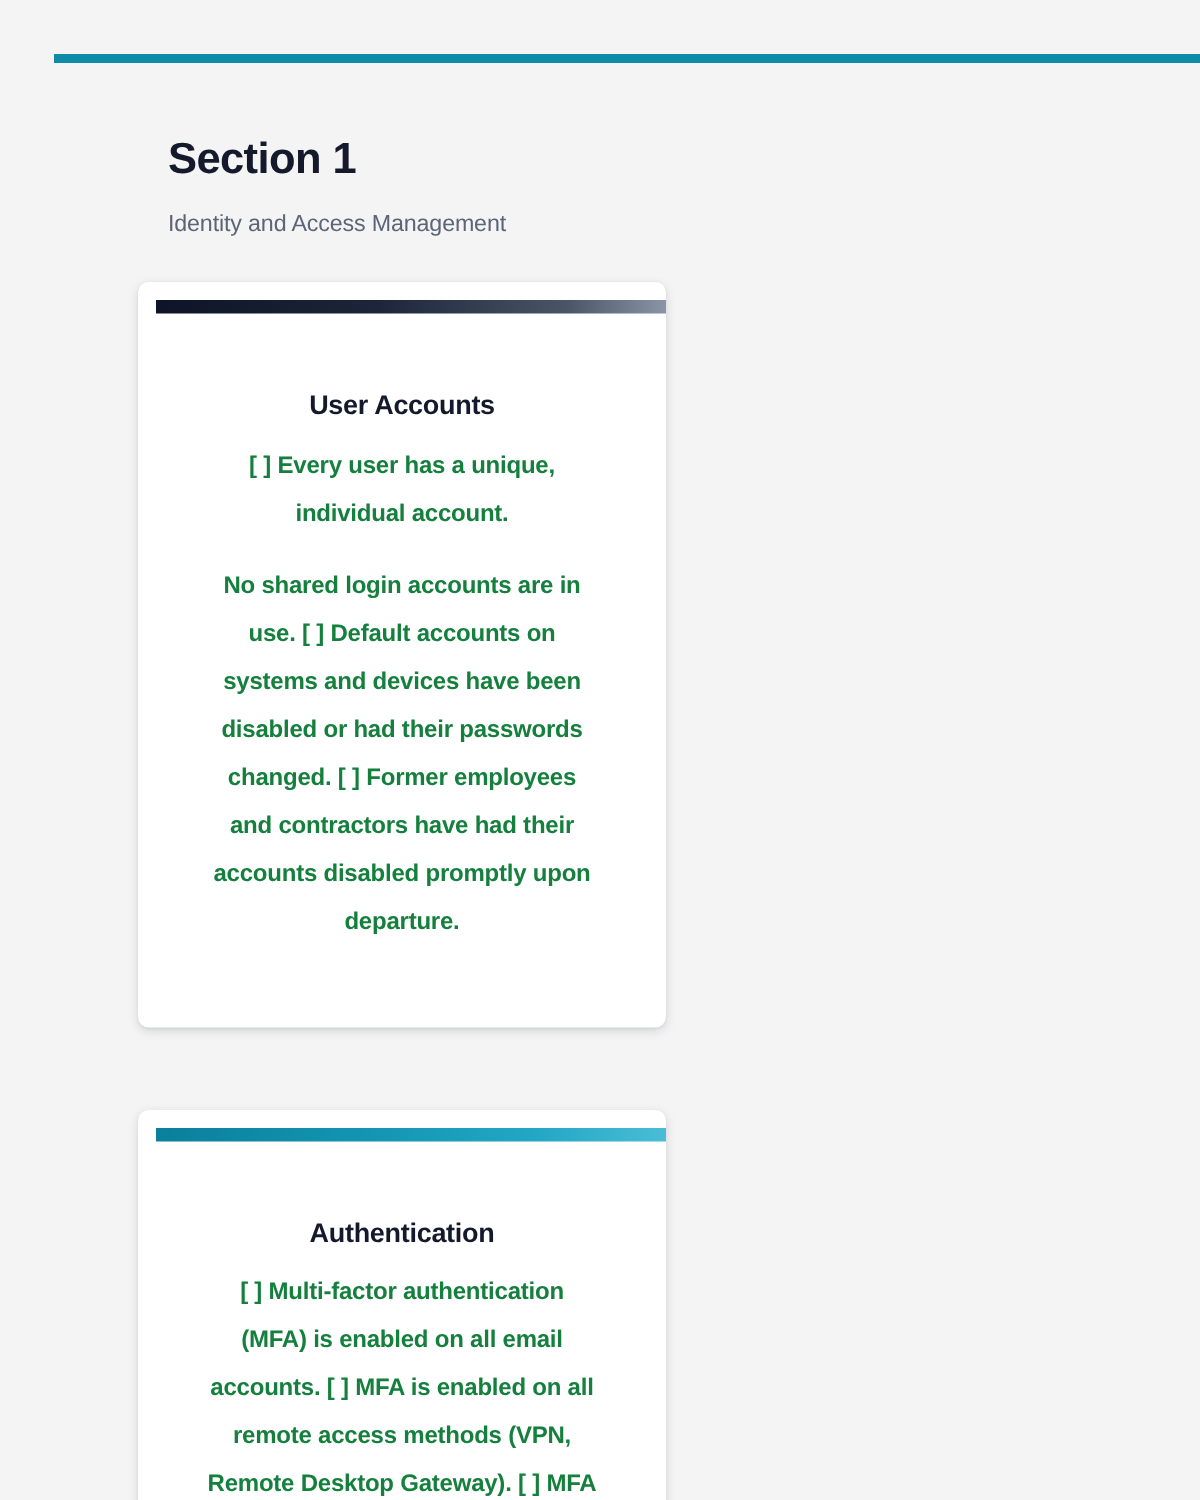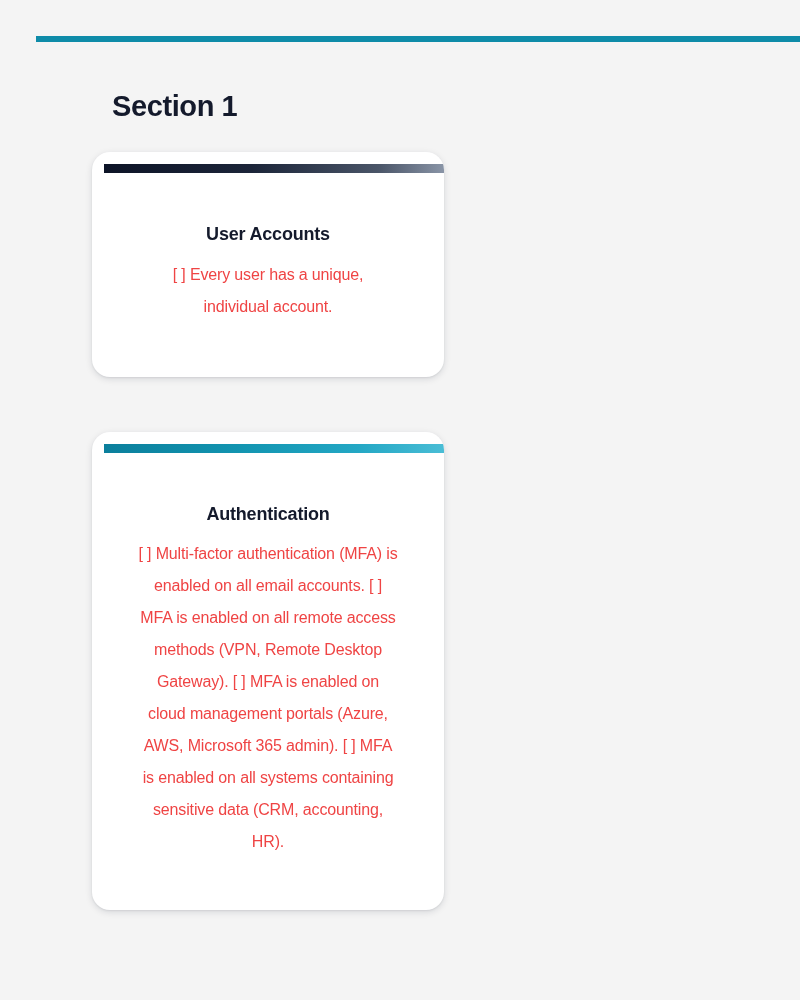--- a/index.html
+++ b/index.html
@@ -56,21 +56,21 @@
     margin-top: 17px;
     display: flex;
     flex-wrap: wrap;
     gap: 31px;
     align-items: flex-start;
   }
 
   .card {
     width: 352px;
     background: #ffffff;
-    border-radius: 18px;
+    border-radius: 7px;
     box-shadow: 0 2px 7px rgba(18, 25, 45, 0.13),
                 0 1px 2px rgba(18, 25, 45, 0.07);
     overflow: hidden;
     position: relative;
   }
 
   .card-accent {
     height: 9px;
     width: 100%;
   }
@@ -93,51 +93,54 @@
     font-weight: bold;
     color: #141a2c;
     letter-spacing: -0.2px;
     margin-bottom: 13px;
     line-height: 1.25;
   }
 
   .card-para {
     font-size: 16px;
     line-height: 32px;
-    color: #ef4444;
+    color: #15803d;
     letter-spacing: -0.15px;
+    font-weight: bold;
   }
 
   .card-para + .card-para {
     margin-top: 16px;
   }
 
   
   .card-1 .card-body { padding-bottom: 30px; }
   .card-2 .card-body { }
   .card-3 .card-body { padding-bottom: 78px; }
 </style>
 </head>
 <body>
 
 <div class="page-accent-bar"></div>
 
 <div class="page">
 
   <div class="section-header">
     <div class="section-title">Section 1</div>
+    <div class="section-subtitle">Identity and Access Management</div>
   </div>
 
   <div class="card-grid">
 
     <div class="card card-1">
       <div class="card-accent navy"></div>
       <div class="card-body">
         <div class="card-title">User Accounts</div>
         <div class="card-para">[ ] Every user has a unique, individual account.</div>
+        <div class="card-para">No shared login accounts are in use. [ ] Default accounts on systems and devices have been disabled or had their passwords changed. [ ] Former employees and contractors have had their accounts disabled promptly upon departure.</div>
       </div>
     </div>
 
     <div class="card card-2">
       <div class="card-accent teal"></div>
       <div class="card-body">
         <div class="card-title">Authentication</div>
         <div class="card-para">[ ] Multi-factor authentication (MFA) is enabled on all email accounts. [ ] MFA is enabled on all remote access methods (VPN, Remote Desktop Gateway). [ ] MFA is enabled on cloud management portals (Azure, AWS, Microsoft 365 admin). [ ] MFA is enabled on all systems containing sensitive data (CRM, accounting, HR).</div>
       </div>
     </div>

